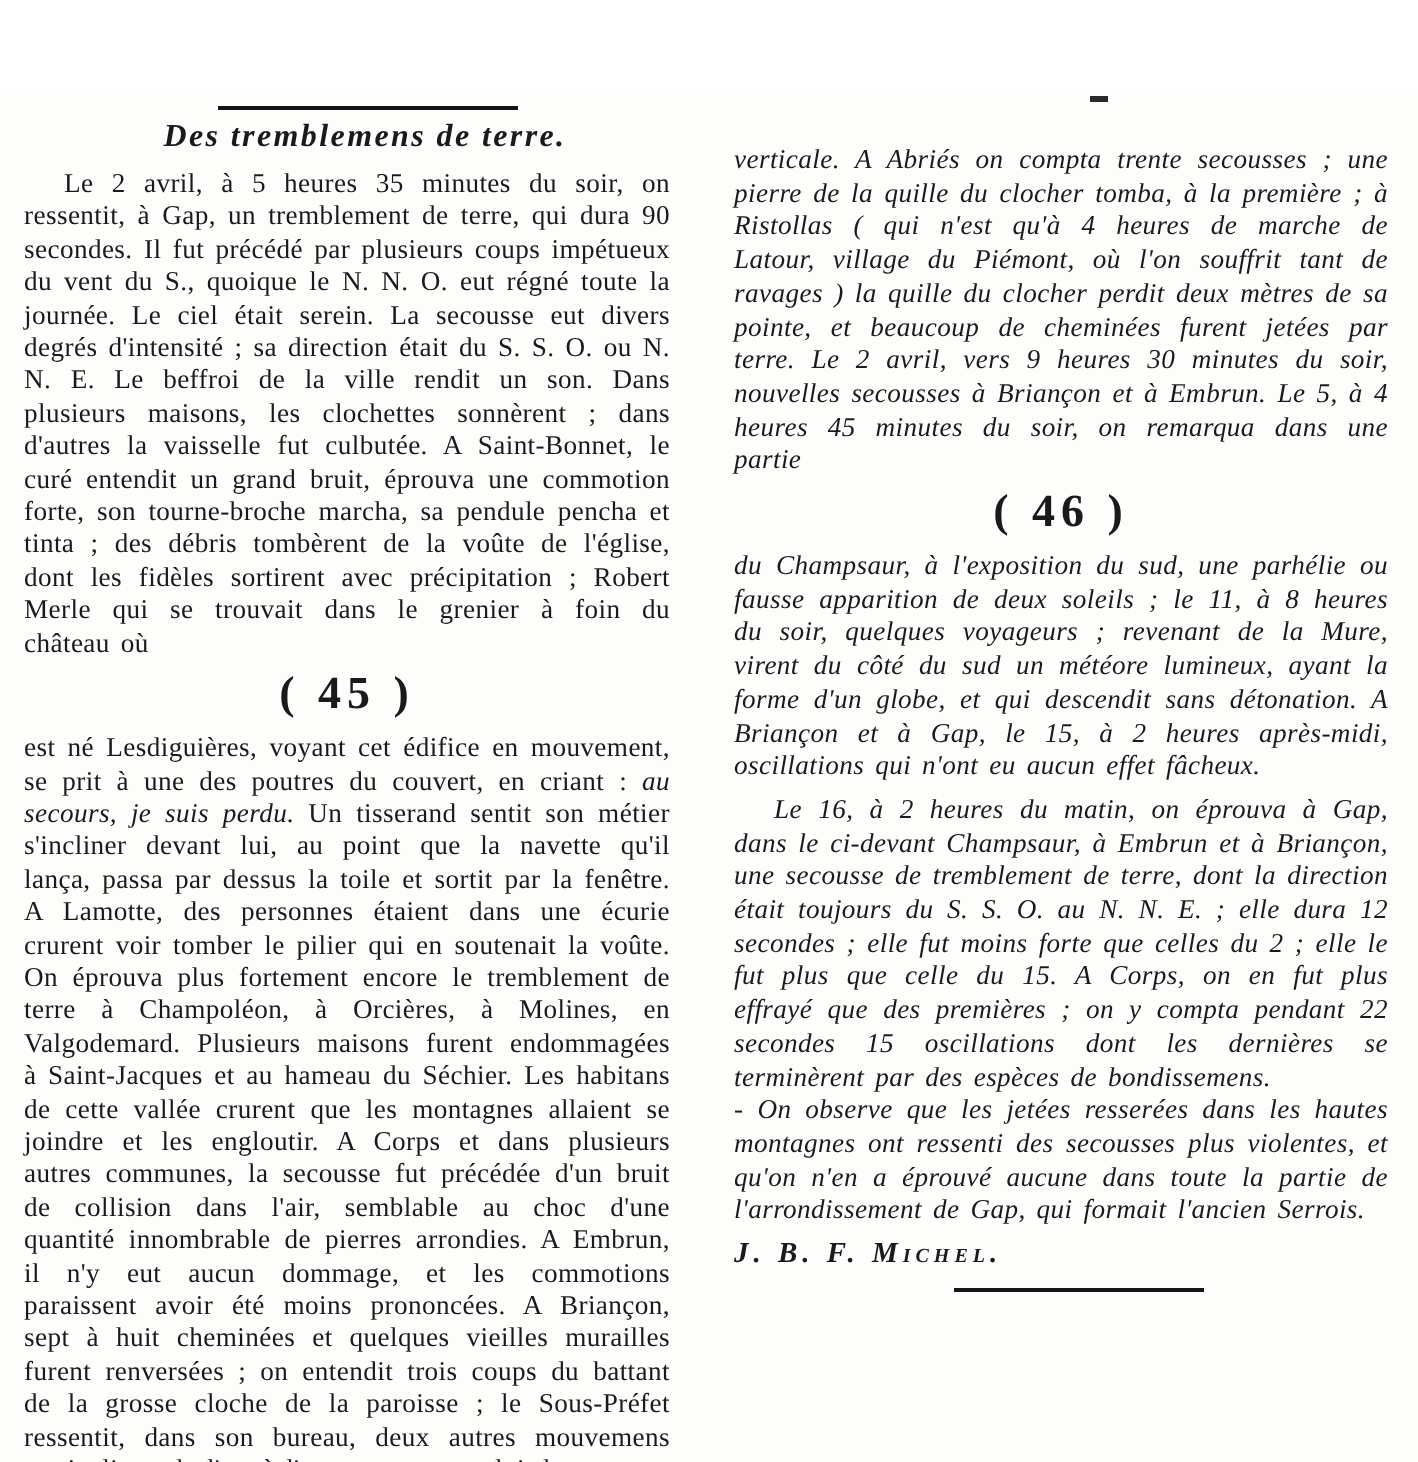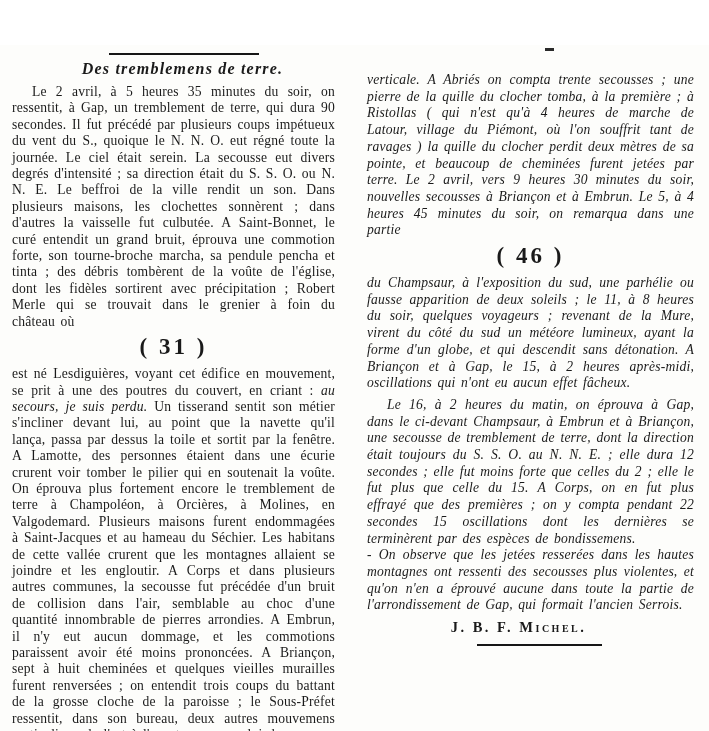--- a/index.html
+++ b/index.html
@@ -67,26 +67,27 @@
     font-size: 23px;
     font-weight: 600;
     letter-spacing: 3px;
     margin: 4px 0 6px 0;
   }
   .spaced-before {
     margin-top: 5px;
   }
   .signature {
     margin: 5px 0 0 0;
-    text-align: center;
+    text-align: left;
     padding-right: 24px;
     font-size: 14.5px;
     font-weight: 700;
     font-variant: small-caps;
     letter-spacing: 2.5px;
+    font-style: italic;
   }
   .end-rule {
     width: 125px;
     height: 2px;
     background: #161616;
     margin: 8px 0 0 110px;
   }
   .scan-artifact-top {
     position: absolute;
     left: 545px;
@@ -102,21 +103,21 @@
 <div class="page">
 
   <div class="scan-artifact-top"></div>
 
   <div class="col col-left">
     <div class="title-rule"></div>
     <h1 class="article-title">Des tremblemens de terre.</h1>
 
     <p class="para indent">Le 2 avril, à 5 heures 35 minutes du soir, on ressentit, à Gap, un tremblement de terre, qui dura 90 secondes. Il fut précédé par plusieurs coups impétueux du vent du S., quoique le N. N. O. eut régné toute la journée. Le ciel était serein. La secousse eut divers degrés d'intensité ; sa direction était du S. S. O. ou N. N. E. Le beffroi de la ville rendit un son. Dans plusieurs maisons, les clochettes sonnèrent ; dans d'autres la vaisselle fut culbutée. A Saint-Bonnet, le curé entendit un grand bruit, éprouva une commotion forte, son tourne-broche marcha, sa pendule pencha et tinta ; des débris tombèrent de la voûte de l'église, dont les fidèles sortirent avec précipitation ; Robert Merle qui se trouvait dans le grenier à foin du château où</p>
 
-    <div class="page-marker">( 31 )</div>
+    <div class="page-marker">( 45 )</div>
 
     <p class="para"><span>est né Lesdiguières, voyant cet édifice en mouvement, se prit à une des poutres du couvert, en criant : </span><em>au secours, je suis perdu.</em><span> Un tisserand sentit son métier s'incliner devant lui, au point que la navette qu'il lança, passa par dessus la toile et sortit par la fenêtre. A Lamotte, des personnes étaient dans une écurie crurent voir tomber le pilier qui en soutenait la voûte. On éprouva plus fortement encore le tremblement de terre à Champoléon, à Orcières, à Molines, en Valgodemard. Plusieurs maisons furent endommagées à Saint-Jacques et au hameau du Séchier. Les habitans de cette vallée crurent que les montagnes allaient se joindre et les engloutir. A Corps et dans plusieurs autres communes, la secousse fut précédée d'un bruit de collision dans l'air, semblable au choc d'une quantité innombrable de pierres arrondies. A Embrun, il n'y eut aucun dommage, et les commotions paraissent avoir été moins prononcées. A Briançon, sept à huit cheminées et quelques vieilles murailles furent renversées ; on entendit trois coups du battant de la grosse cloche de la paroisse ; le Sous-Préfet ressentit, dans son bureau, deux autres mouvemens particuliers, de l'est à l'ouest, comme celui des compas de route à la mer, et un ressaut en ligne</span></p>
   </div>
 
   <div class="col col-right">
     <p class="para">verticale. A Abriés on compta trente secousses ; une pierre de la quille du clocher tomba, à la première ; à Ristollas ( qui n'est qu'à 4 heures de marche de Latour, village du Piémont, où l'on souffrit tant de ravages ) la quille du clocher perdit deux mètres de sa pointe, et beaucoup de cheminées furent jetées par terre. Le 2 avril, vers 9 heures 30 minutes du soir, nouvelles secousses à Briançon et à Embrun. Le 5, à 4 heures 45 minutes du soir, on remarqua dans une partie</p>
 
     <div class="page-marker">( 46 )</div>
 
     <p class="para">du Champsaur, à l'exposition du sud, une parhélie ou fausse apparition de deux soleils ; le 11, à 8 heures du soir, quelques voyageurs ; revenant de la Mure, virent du côté du sud un météore lumineux, ayant la forme d'un globe, et qui descendit sans détonation. A Briançon et à Gap, le 15, à 2 heures après-midi, oscillations qui n'ont eu aucun effet fâcheux.</p>

